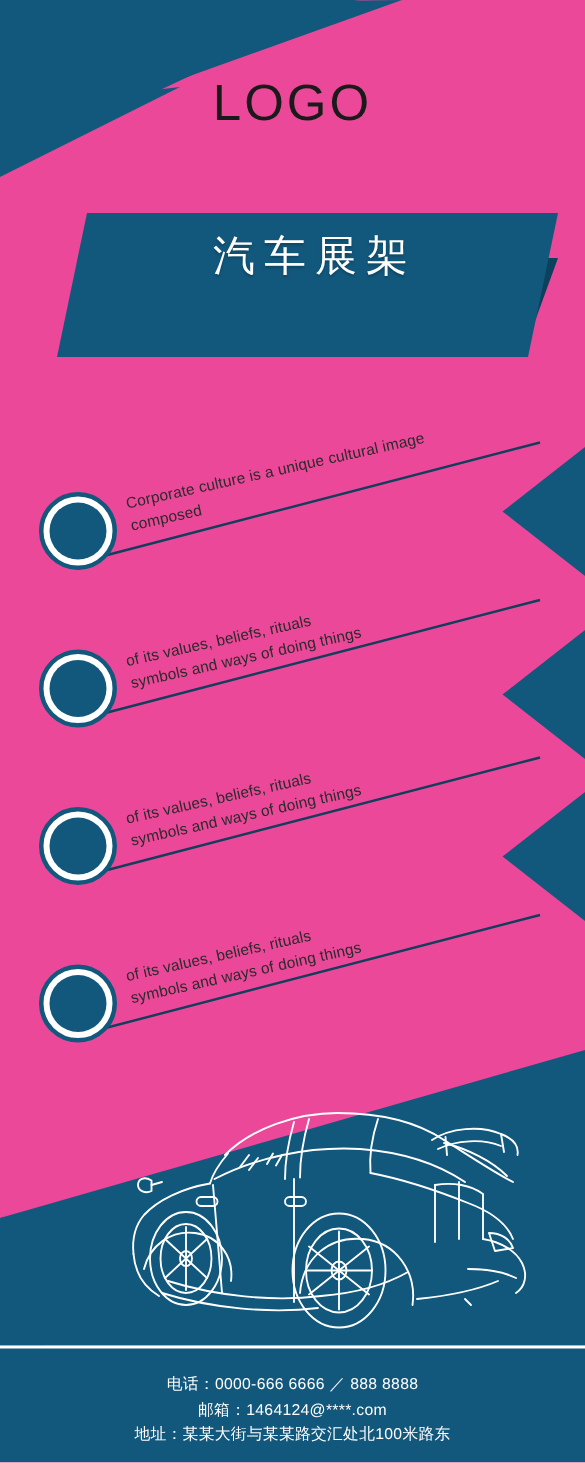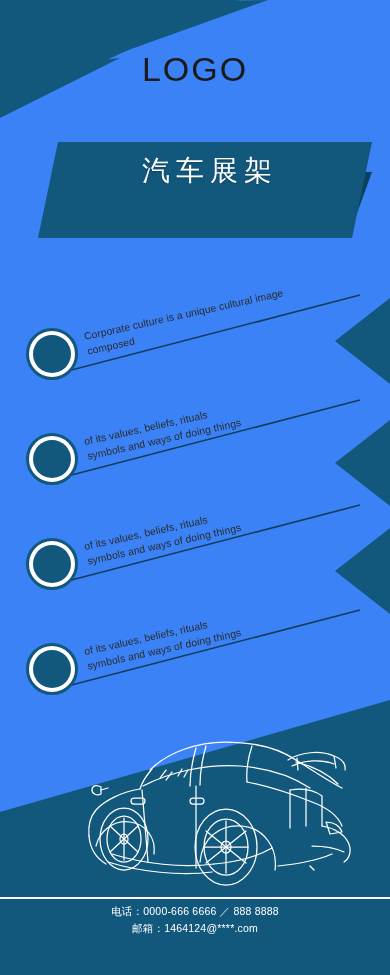--- a/index.html
+++ b/index.html
@@ -5,21 +5,21 @@
   html,body{margin:0;padding:0;background:#fff;}
   body{
     font-family:"Liberation Sans", sans-serif;
     -webkit-font-smoothing:antialiased;
   }
   #poster{
     position:relative;
     width:390px;
     height:975px;
     overflow:hidden;
-    background:#3b82f6;
+    background:#ec4899;
   }
   .layer{position:absolute;top:0;left:0;width:390px;height:975px;pointer-events:none;}
 
   
   .logo-wrap{
     position:absolute;
     left:0; top:52px;
     width:390px;
     text-align:center;
     z-index:6;
@@ -92,21 +92,21 @@
   
   .footer{
     position:absolute;
     left:0;bottom:0;
     width:390px;
     height:76px;
     background:#12587D;
     z-index:9;
     color:#ffffff;
     text-align:center;
-    padding-top:4px;
+    padding-top:16px;
     box-sizing:border-box;
   }
   .footer div{
     font-size:10.5px;
     line-height:16.5px;
     letter-spacing:.2px;
     font-family:"Liberation Sans", sans-serif;
   }
 </style>
 </head>
@@ -261,15 +261,16 @@
         <span>of its values, beliefs, rituals</span>
         <span>symbols and ways of doing things</span>
       </div>
     </div>
 
   </div>
 
   <div class="footer">
     <div>电话：0000-666 6666 ／ 888 8888</div>
     <div>邮箱：1464124@****.com</div>
+    <div>地址：某某大街与某某路交汇处北100米路东</div>
   </div>
 
 </div>
 
 </body></html>

